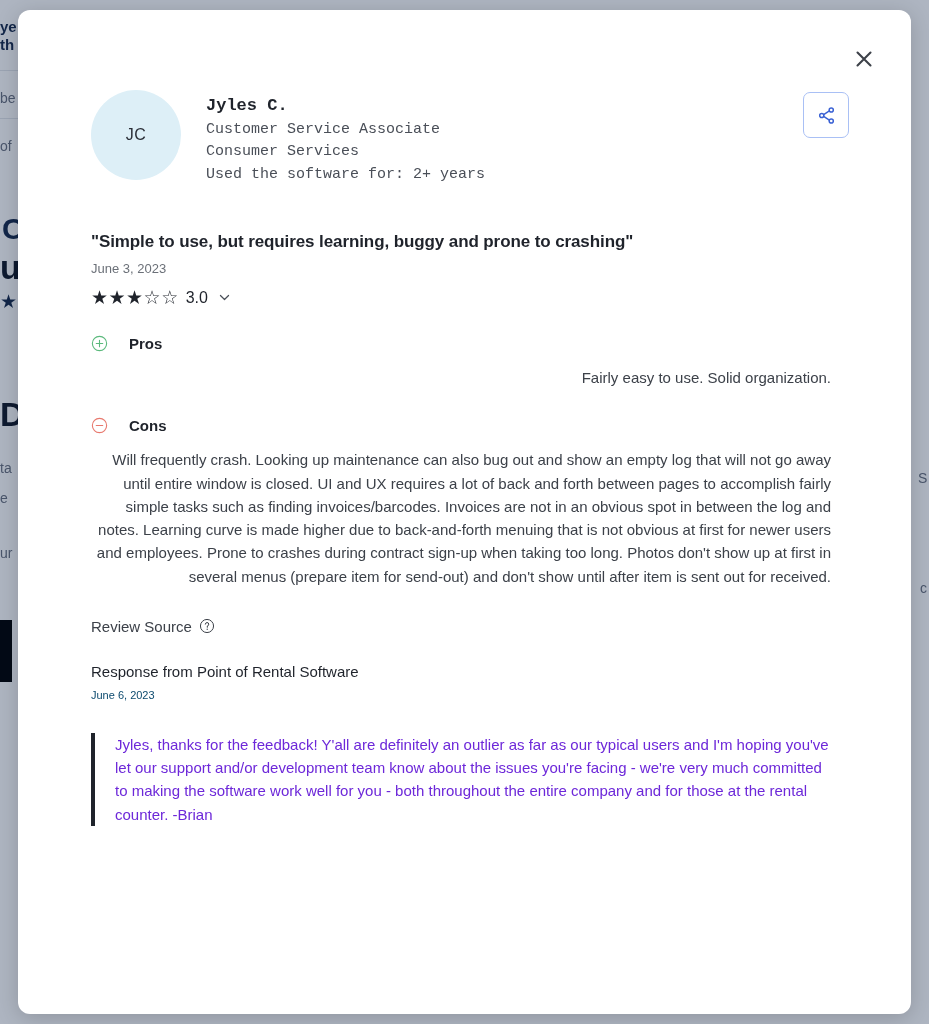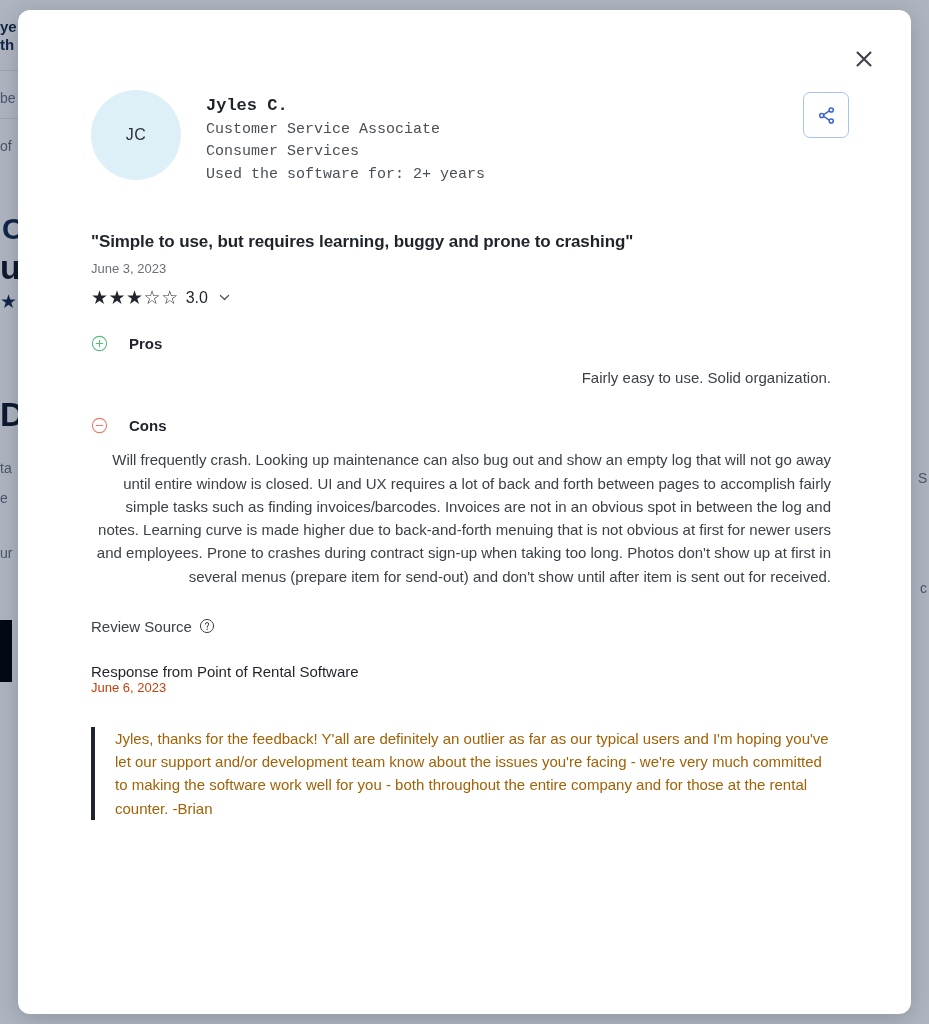--- a/index.html
+++ b/index.html
@@ -222,30 +222,31 @@
     color: #3c4149;
   }
 
   .response-head {
     margin-top: 28px;
     font-size: 15px;
     font-weight: normal;
     color: #1f232b;
   }
   .response-date {
-    font-size: 13px;
-    color: #c2410c;
+    margin-top: 9px;
+    font-size: 11px;
+    color: #0c4a6e;
   }
   .response-quote {
     margin-top: 32px;
     border-left: 4px solid #1f232b;
     padding-left: 20px;
     font-size: 15px;
     line-height: 1.55;
-    color: #a16207;
+    color: #6d28d9;
     max-width: 742px;
   }
 </style>
 </head>
 <body>
 
 <div class="bg-page">
   <div class="bg-rule" style="left:0; top:70px; width:46px;"></div>
   <div class="bg-rule" style="left:0; top:118px; width:46px;"></div>
   <div class="bg-star" style="left:0px; top:292px;">★</div>

